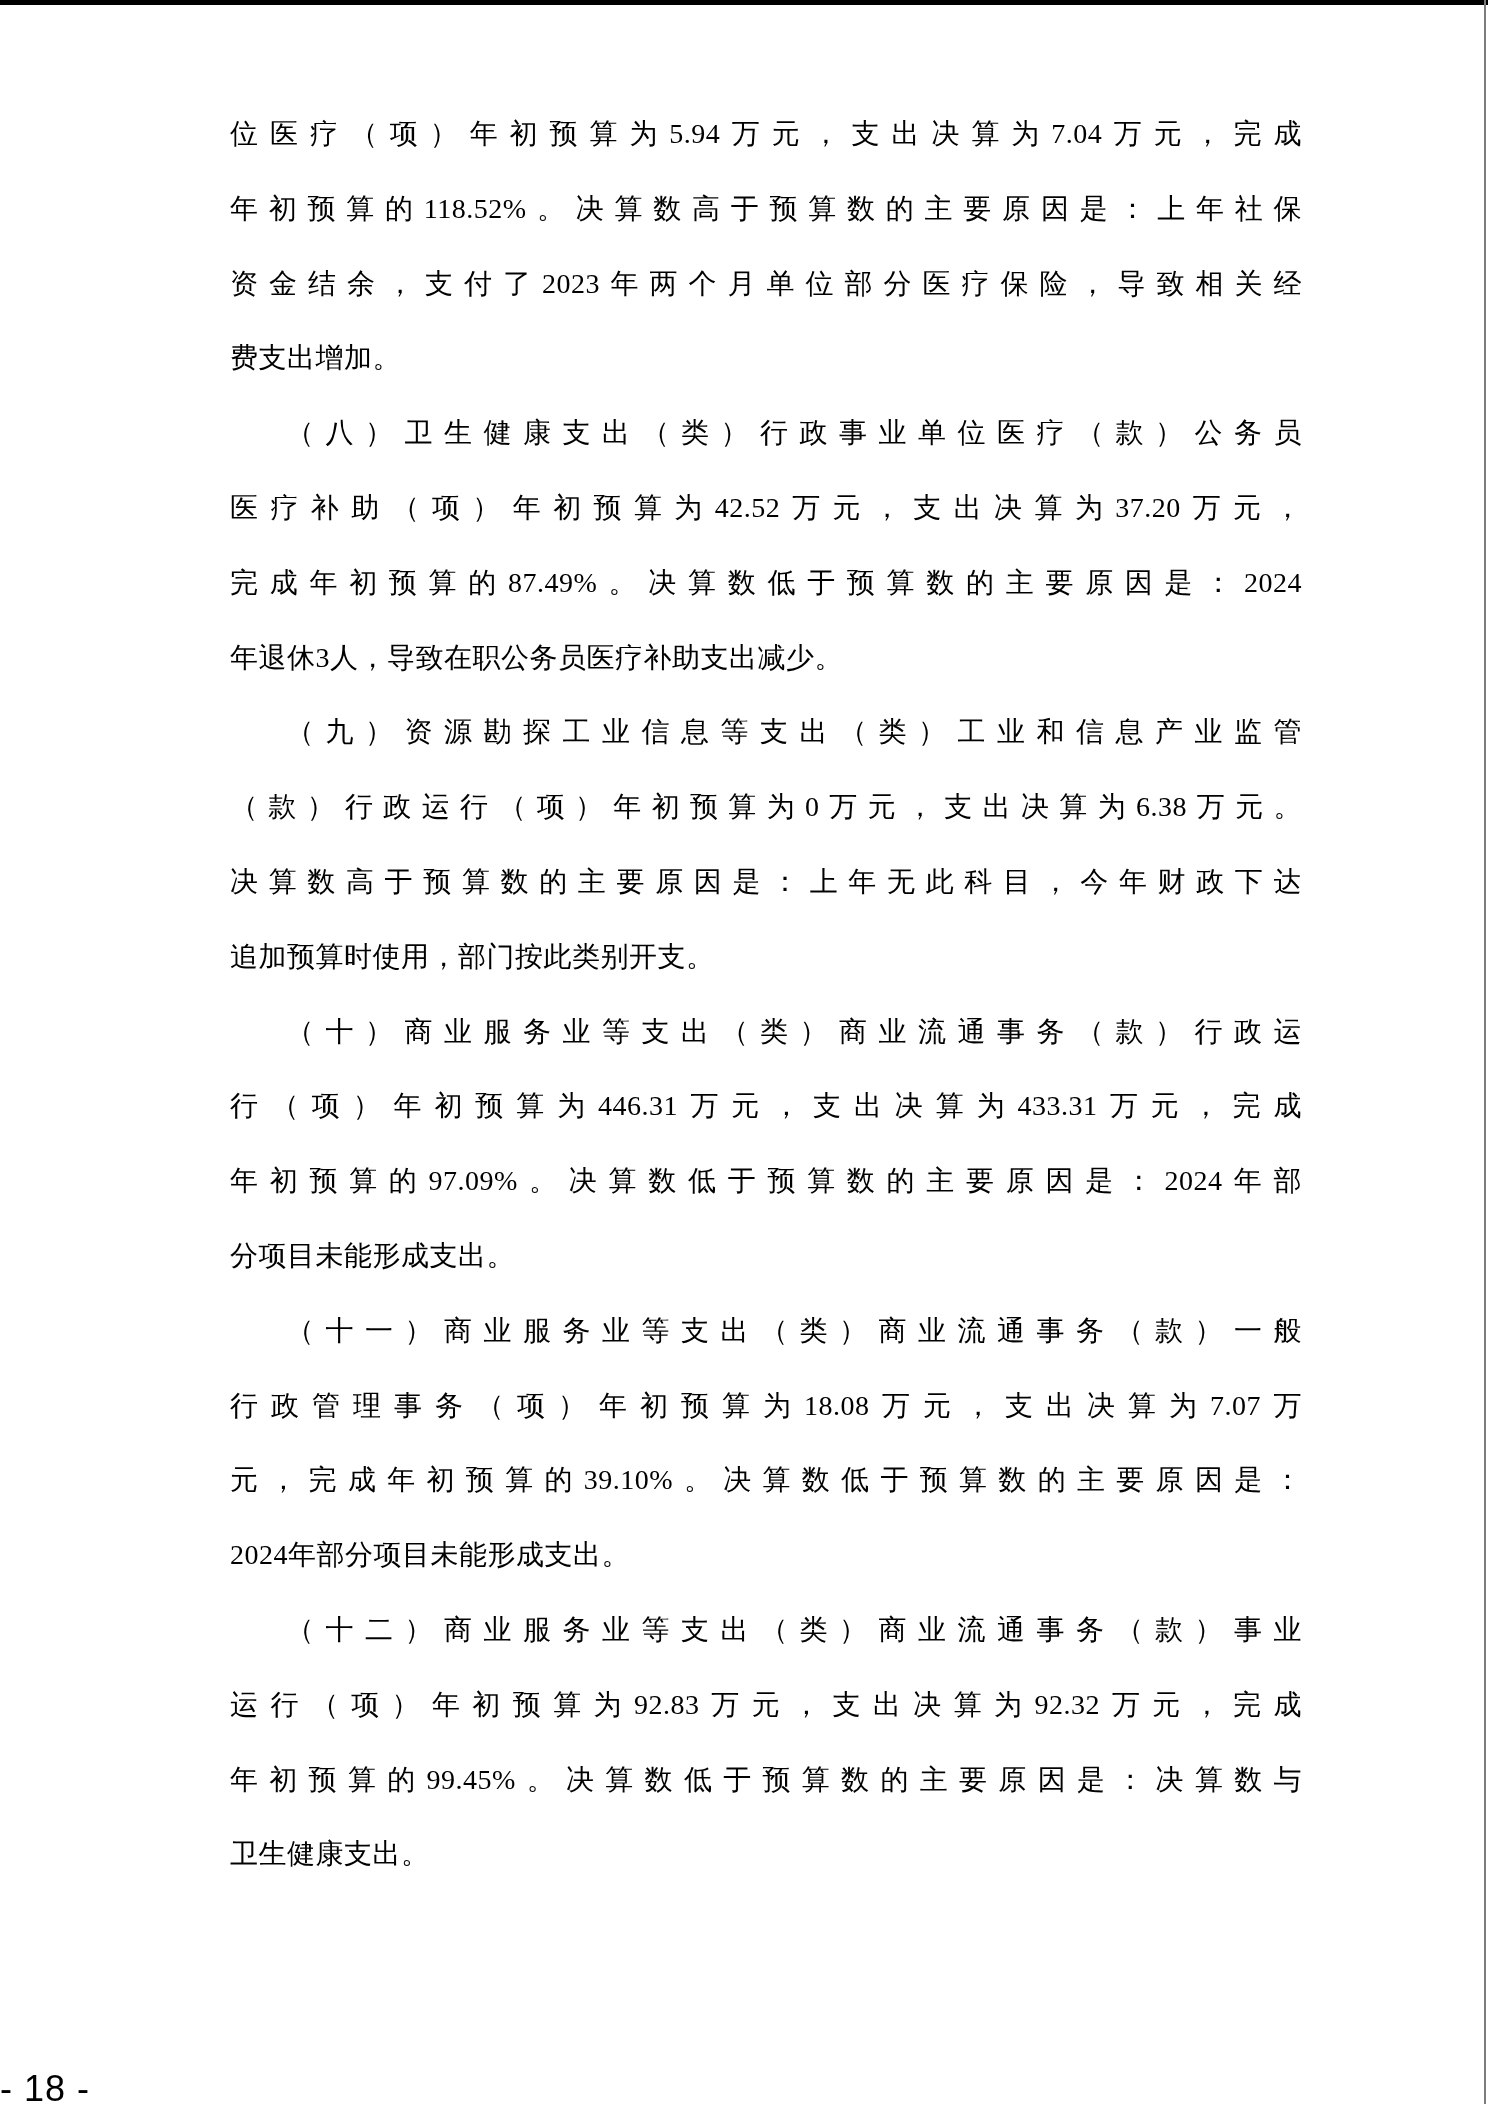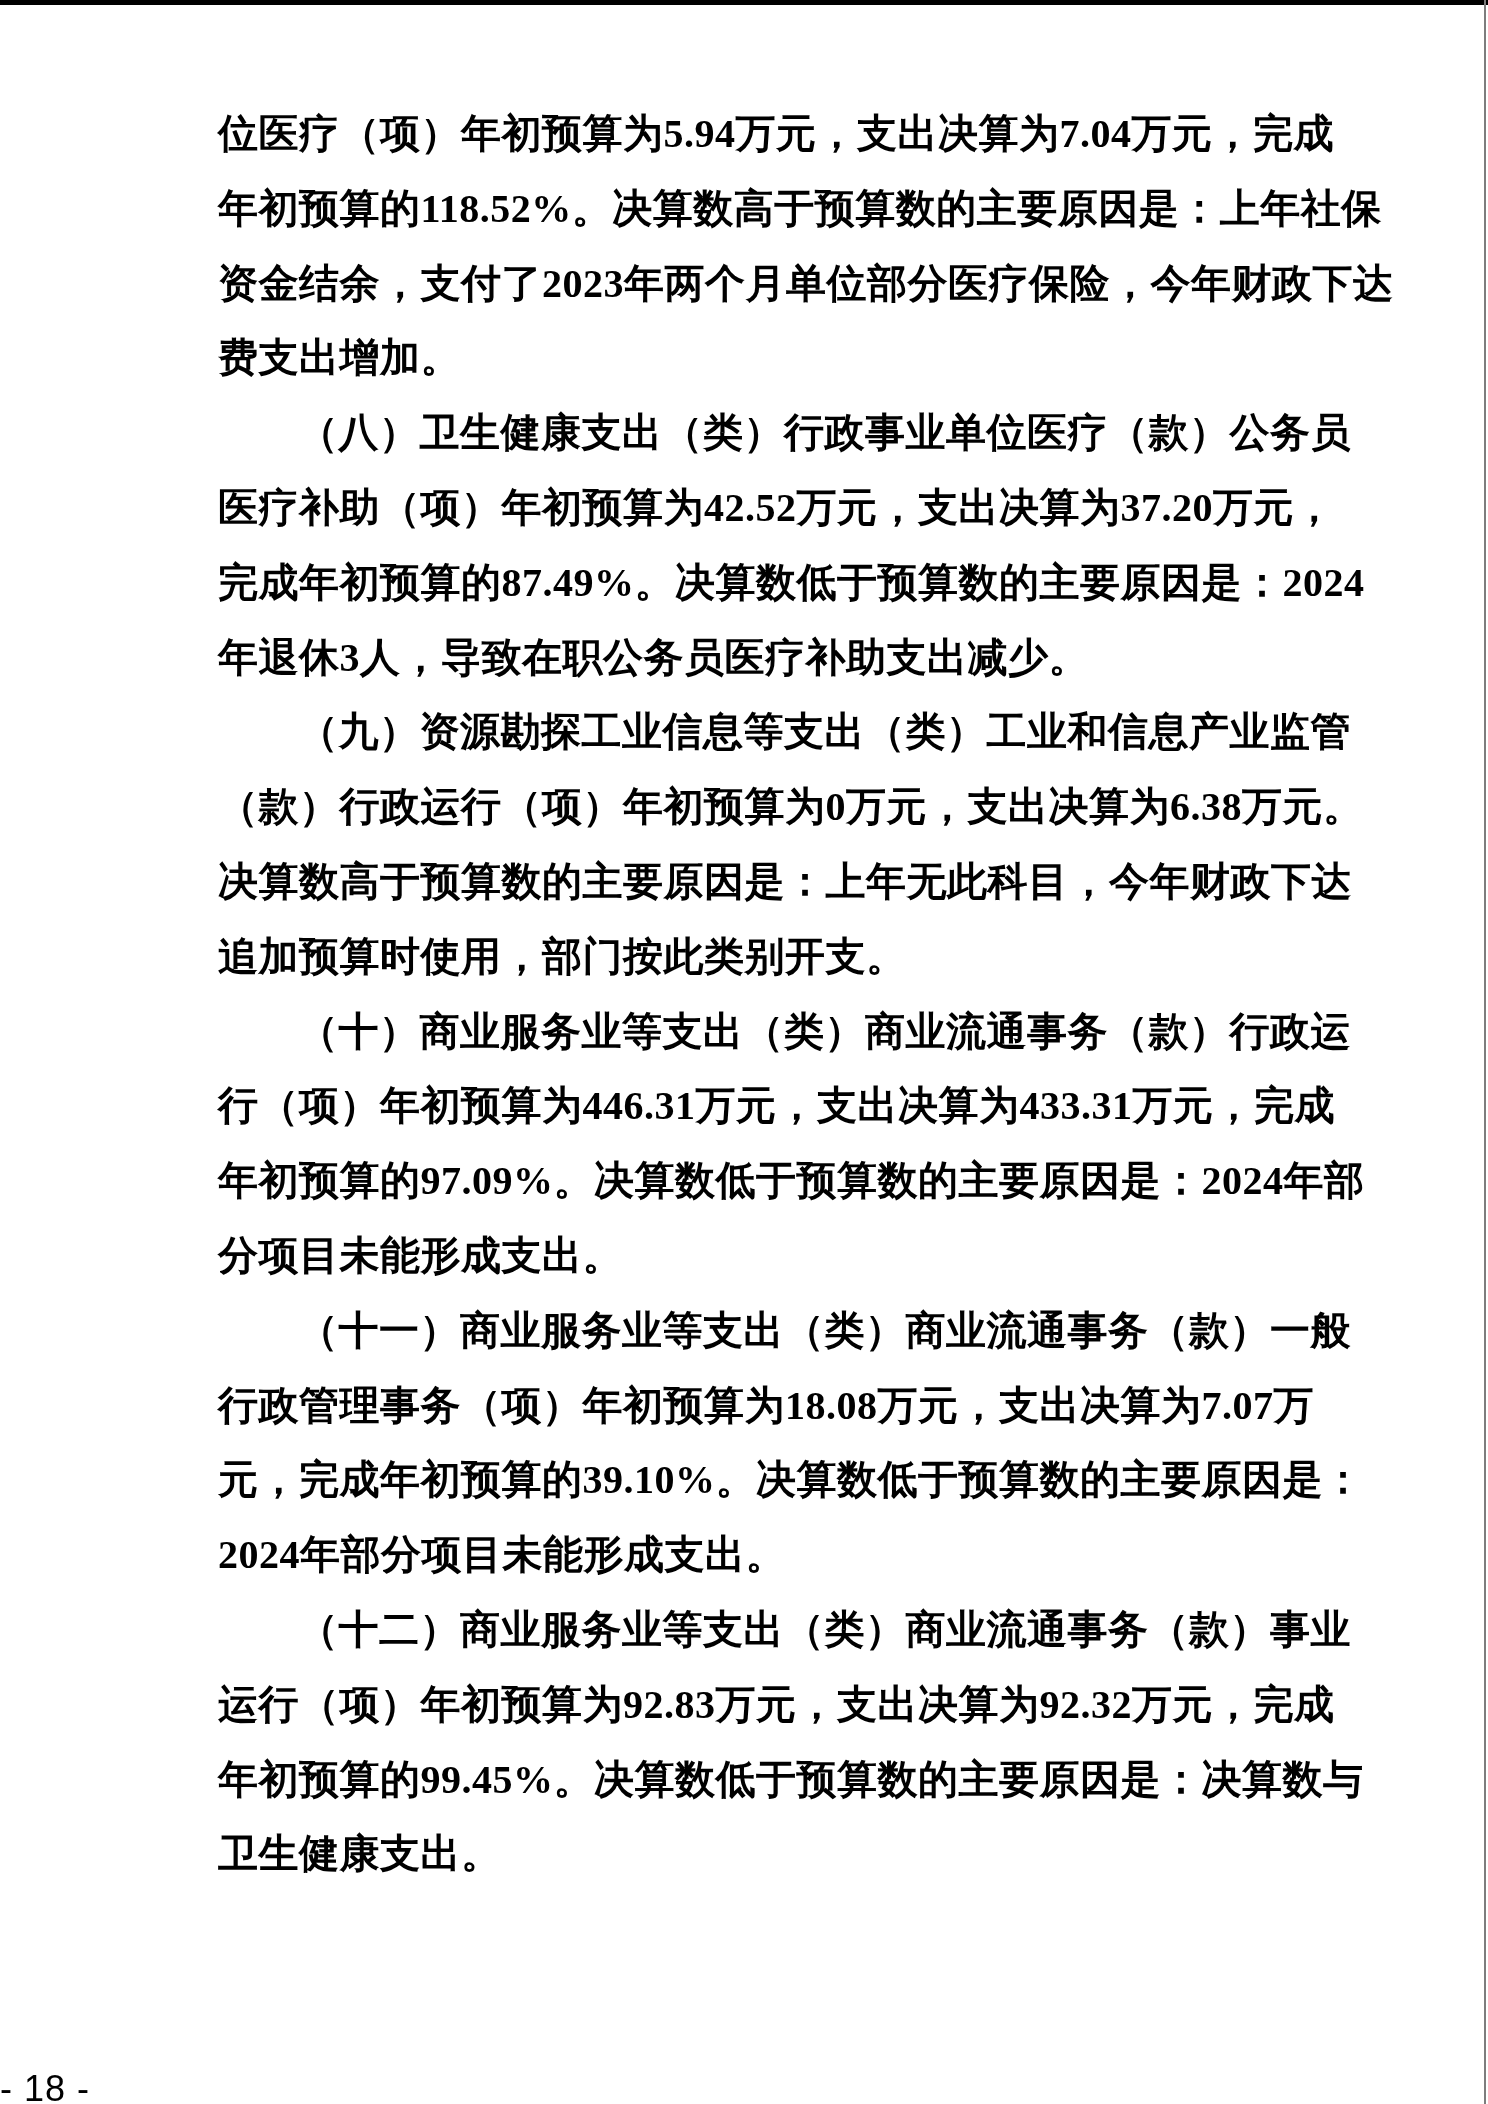--- a/index.html
+++ b/index.html
@@ -26,24 +26,24 @@
     position: absolute;
     top: 0;
     left: 1484px;
     width: 2px;
     height: 2104px;
     background: #7d7d7d;
   }
   .doc-body {
     position: absolute;
     top: 97px;
-    left: 218px;
+    left: 230px;
     width: 1072px;
-    font-size: 40px;
-    font-weight: bold;
+    font-size: 28px;
+    font-weight: normal;
     line-height: 74.8px;
     letter-spacing: 0.5px;
   }
   .ln {
     text-align: justify;
     text-align-last: justify;
     text-justify: inter-character;
     white-space: nowrap;
     overflow: visible;
   }
@@ -70,21 +70,21 @@
 </style>
 </head>
 <body>
 
 <div class="scan-edge-top"></div>
 <div class="scan-edge-right"></div>
 
 <div class="doc-body">
   <div class="ln">位医疗（项）年初预算为5.94万元，支出决算为7.04万元，完成</div>
   <div class="ln">年初预算的118.52%。决算数高于预算数的主要原因是：上年社保</div>
-  <div class="ln">资金结余，支付了2023年两个月单位部分医疗保险，今年财政下达</div>
+  <div class="ln">资金结余，支付了2023年两个月单位部分医疗保险，导致相关经</div>
   <div class="ln short">费支出增加。</div>
   <div class="ln indent">（八）卫生健康支出（类）行政事业单位医疗（款）公务员</div>
   <div class="ln">医疗补助（项）年初预算为42.52万元，支出决算为37.20万元，</div>
   <div class="ln">完成年初预算的87.49%。决算数低于预算数的主要原因是：2024</div>
   <div class="ln short">年退休3人，导致在职公务员医疗补助支出减少。</div>
   <div class="ln indent">（九）资源勘探工业信息等支出（类）工业和信息产业监管</div>
   <div class="ln">（款）行政运行（项）年初预算为0万元，支出决算为6.38万元。</div>
   <div class="ln">决算数高于预算数的主要原因是：上年无此科目，今年财政下达</div>
   <div class="ln short">追加预算时使用，部门按此类别开支。</div>
   <div class="ln indent">（十）商业服务业等支出（类）商业流通事务（款）行政运</div>

